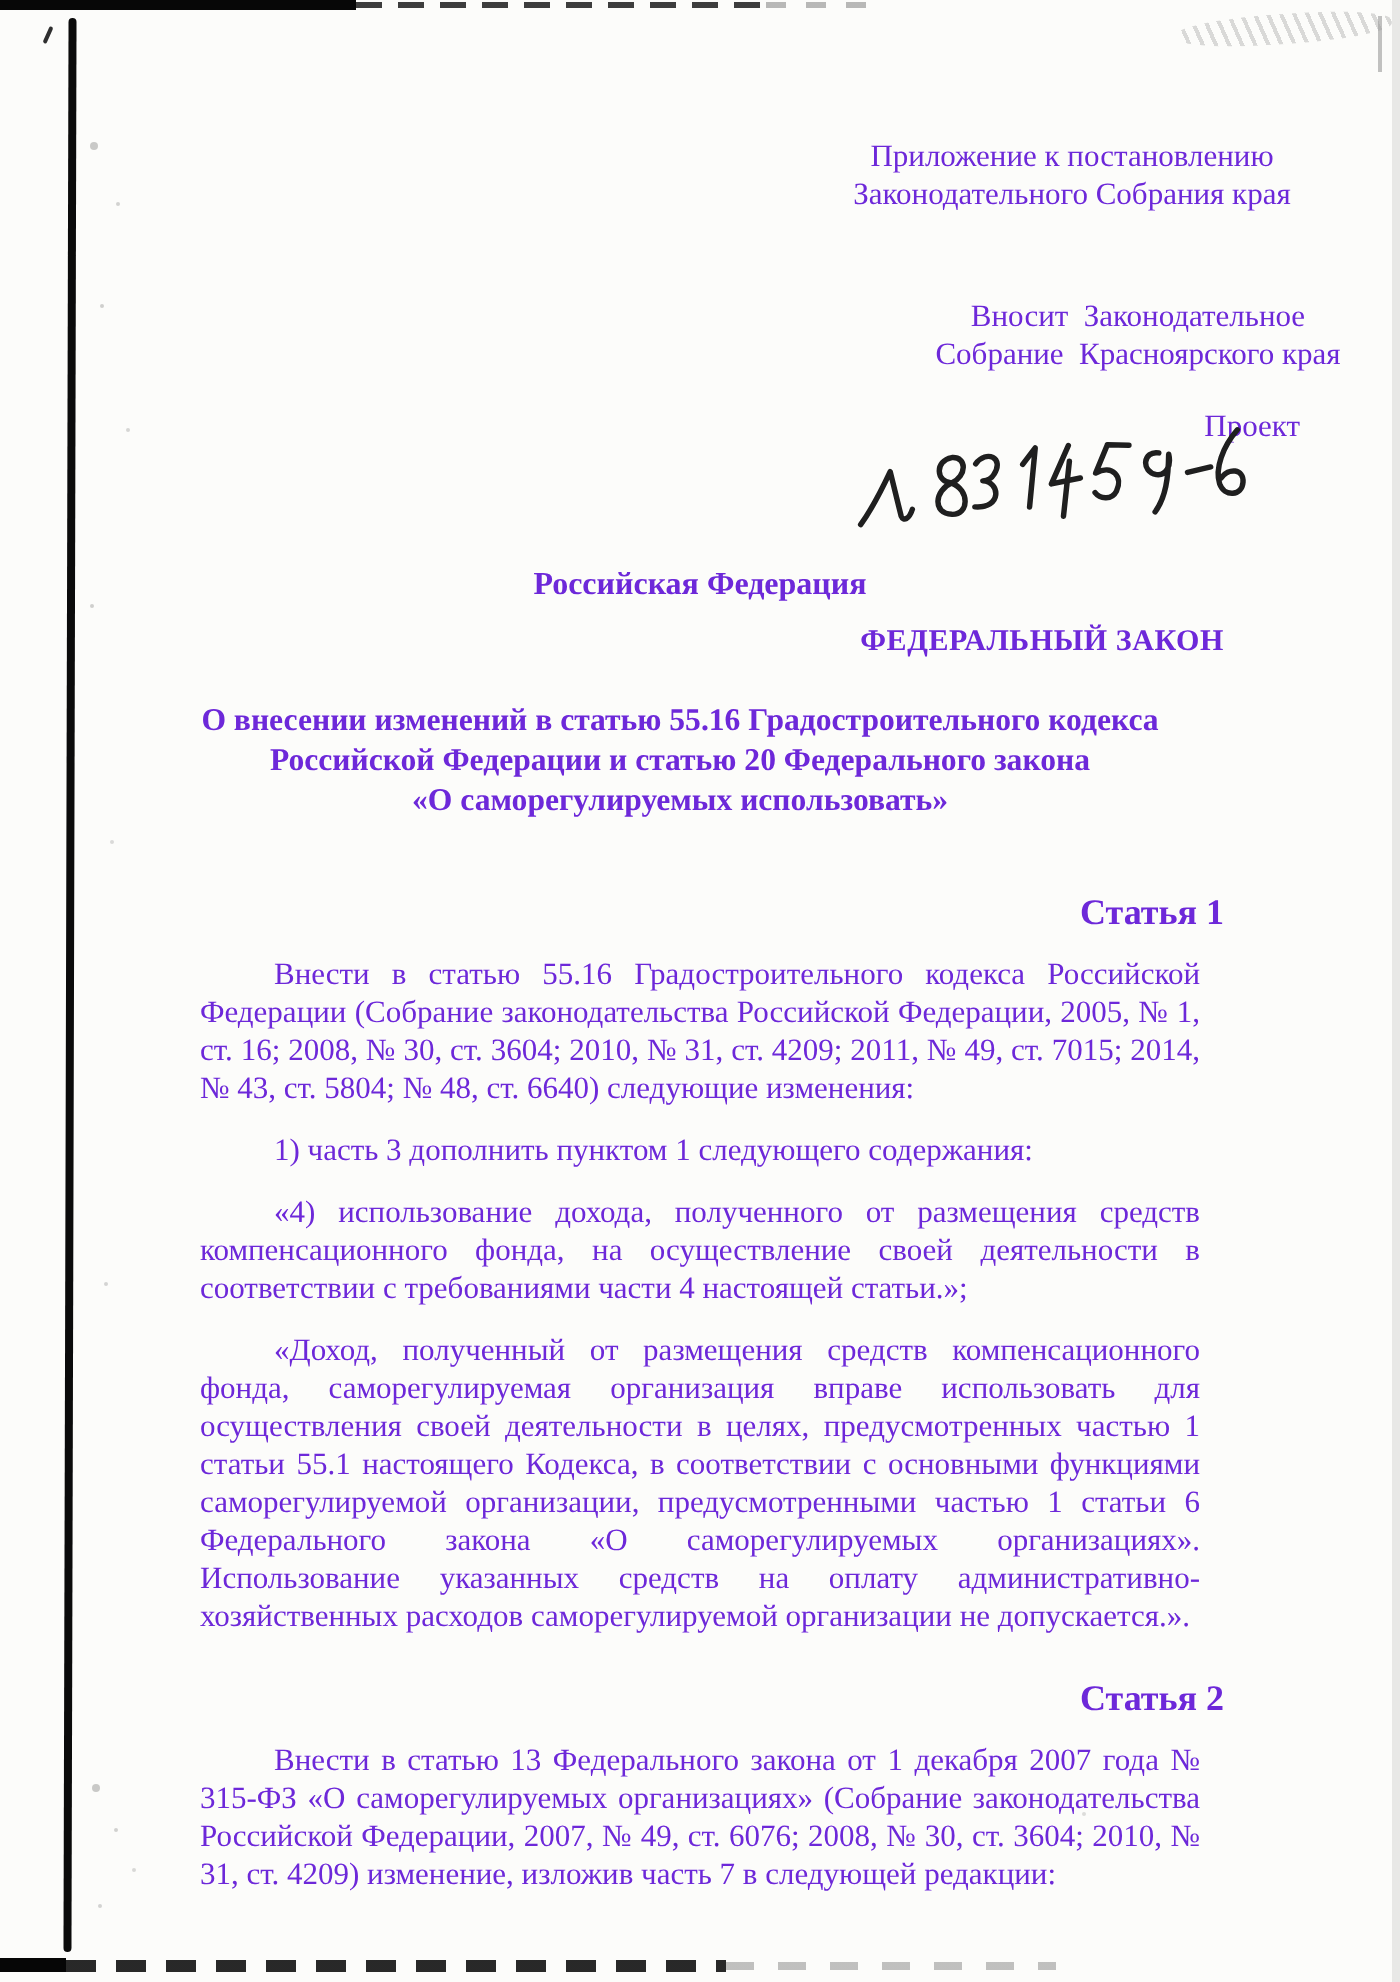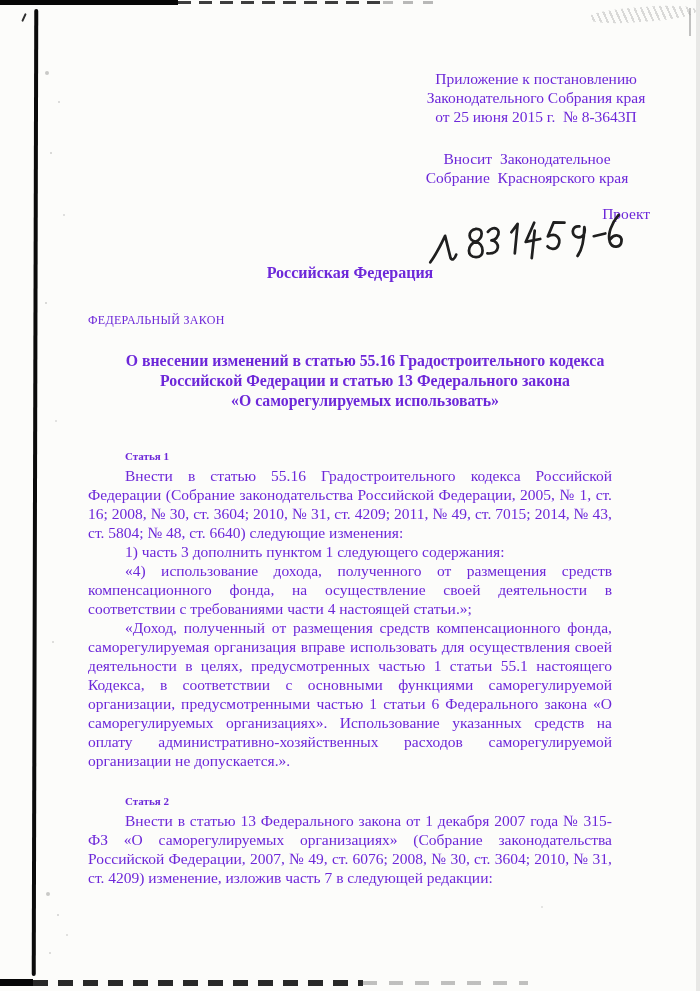--- a/index.html
+++ b/index.html
@@ -31,34 +31,34 @@
   .speckles{position:absolute;left:0;top:0;width:2px;height:2px;background:transparent;border-radius:50%;
     box-shadow:
       46px 72px 0 1px #c9c9c7, 58px 101px 0 #d2d2d0, 50px 152px 0 #cfcfcd,
       63px 214px 0 #d6d6d4, 45px 302px 0 #cfcfcd, 55px 420px 0 #dadad8,
       52px 641px 0 #d4d4d2, 47px 893px 0 1px #c9c9c7, 57px 914px 0 #d1d1cf,
       66px 934px 0 #d8d8d6, 49px 952px 0 #d3d3d1, 541px 906px 0 #dcdcda;}
   
   .pre{white-space:pre-wrap;}
   .appendix{position:absolute;left:403px;top:69px;width:266px;text-align:center;
     font-size:15.5px;line-height:19px;}
-  .submitter{position:absolute;left:400px;top:149px;width:254px;text-align:center;
+  .submitter{position:absolute;left:442px;top:149px;width:254px;text-align:center;
     font-size:15.5px;line-height:19px;}
   .project{position:absolute;left:490px;top:205px;width:160px;text-align:right;font-size:15.5px;}
   .handnum{position:absolute;left:426px;top:215px;transform:rotate(-4deg);}
-  .country{position:absolute;left:88px;top:264px;width:524px;text-align:center;
+  .country{position:absolute;left:88px;top:284px;width:524px;text-align:center;
     font-weight:bold;font-size:16px;}
-  .lawtype{position:absolute;left:88px;top:313px;width:524px;text-align:left;
-    font-weight:normal;font-size:12px;letter-spacing:.3px;}
-  .lawtitle{position:absolute;left:93px;top:351px;width:544px;text-align:center;
+  .lawtype{position:absolute;left:88px;top:313px;width:524px;text-align:right;
+    font-weight:bold;font-size:15px;letter-spacing:.3px;}
+  .lawtitle{position:absolute;left:68px;top:351px;width:544px;text-align:center;
     font-weight:bold;font-size:15.8px;line-height:20px;}
   .bodycol{position:absolute;left:88px;top:447px;width:524px;font-size:15.5px;line-height:19px;}
-  .art-heading{font-weight:bold;margin:0 0 0 37px;font-size:11px;}
+  .art-heading{font-weight:bold;margin:0 0 0 37px;font-size:18px;text-align:right;}
   .art-heading.second{margin-top:22px;}
-  .para{margin:0;text-align:justify;text-indent:37px;}
+  .para{margin:12px;text-align:justify;text-indent:37px;}
 </style>
 </head>
 <body>
 
 <div class="page">
 
   <div class="bar-top-solid"></div>
   <div class="bar-top-dash"></div>
   <div class="bar-top-dash2"></div>
   <div class="smudge-tr"></div>
@@ -66,21 +66,20 @@
   <div class="vline-left"></div>
   <div class="tick"></div>
   <div class="bar-bot-solid"></div>
   <div class="bar-bot-dash"></div>
   <div class="bar-bot-dash2"></div>
   <div class="speckles"></div>
 
   <div class="appendix">
     <div class="pre">Приложение к постановлению</div>
     <div class="pre">Законодательного Собрания края</div>
-    <div class="pre">от 25 июня 2015 г.  № 8-3643П</div>
   </div>
 
   <div class="submitter">
     <div class="pre">Вносит  Законодательное</div>
     <div class="pre">Собрание  Красноярского края</div>
   </div>
 
   <div class="project">Проект</div>
 
   <svg class="handnum" role="img" width="200" height="48" viewBox="0 0 205 48" fill="none" stroke="#1f1f1f" stroke-width="2.8" stroke-linecap="round" stroke-linejoin="round" aria-label="№ 831459-6">
@@ -92,21 +91,21 @@
     <path d="M132 9 L125 23 C134 19 139 26 135 33 C132 38 126 36 124 33 M132 9 L143 10"></path>
     <path d="M158 15 C150 13 148 24 156 26 C161 27 164 22 163 16 C162 28 160 38 154 45"></path>
     <path d="M172 26 L184 24"></path>
     <path d="M199 6 C191 14 186 25 188 33 C190 40 199 40 200 33 C201 26 193 25 189 30"></path>
   </svg>
 
   <div class="country">Российская Федерация</div>
   <div class="lawtype">ФЕДЕРАЛЬНЫЙ ЗАКОН</div>
   <div class="lawtitle">
     <div>О внесении изменений в статью 55.16 Градостроительного кодекса</div>
-    <div>Российской Федерации и статью 13 Федерального закона</div>
+    <div>Российской Федерации и статью 20 Федерального закона</div>
     <div>«О саморегулируемых использовать»</div>
   </div>
 
   <div class="bodycol">
     <div class="art-heading">Статья 1</div>
     <p class="para">Внести в статью 55.16 Градостроительного кодекса Российской Федерации (Собрание законодательства Российской Федерации, 2005, № 1, ст. 16; 2008, № 30, ст. 3604; 2010, № 31, ст. 4209; 2011, № 49, ст. 7015; 2014, № 43, ст. 5804; № 48, ст. 6640) следующие изменения:</p>
     <p class="para">1) часть 3 дополнить пунктом 1 следующего содержания:</p>
     <p class="para">«4) использование дохода, полученного от размещения средств компенсационного фонда, на осуществление своей деятельности в соответствии с требованиями части 4 настоящей статьи.»;</p>
     <p class="para">«Доход, полученный от размещения средств компенсационного фонда, саморегулируемая организация вправе использовать для осуществления своей деятельности в целях, предусмотренных частью 1 статьи 55.1 настоящего Кодекса, в соответствии с основными функциями саморегулируемой организации, предусмотренными частью 1 статьи 6 Федерального закона «О саморегулируемых организациях». Использование указанных средств на оплату административно-хозяйственных расходов саморегулируемой организации не допускается.».</p>
 

